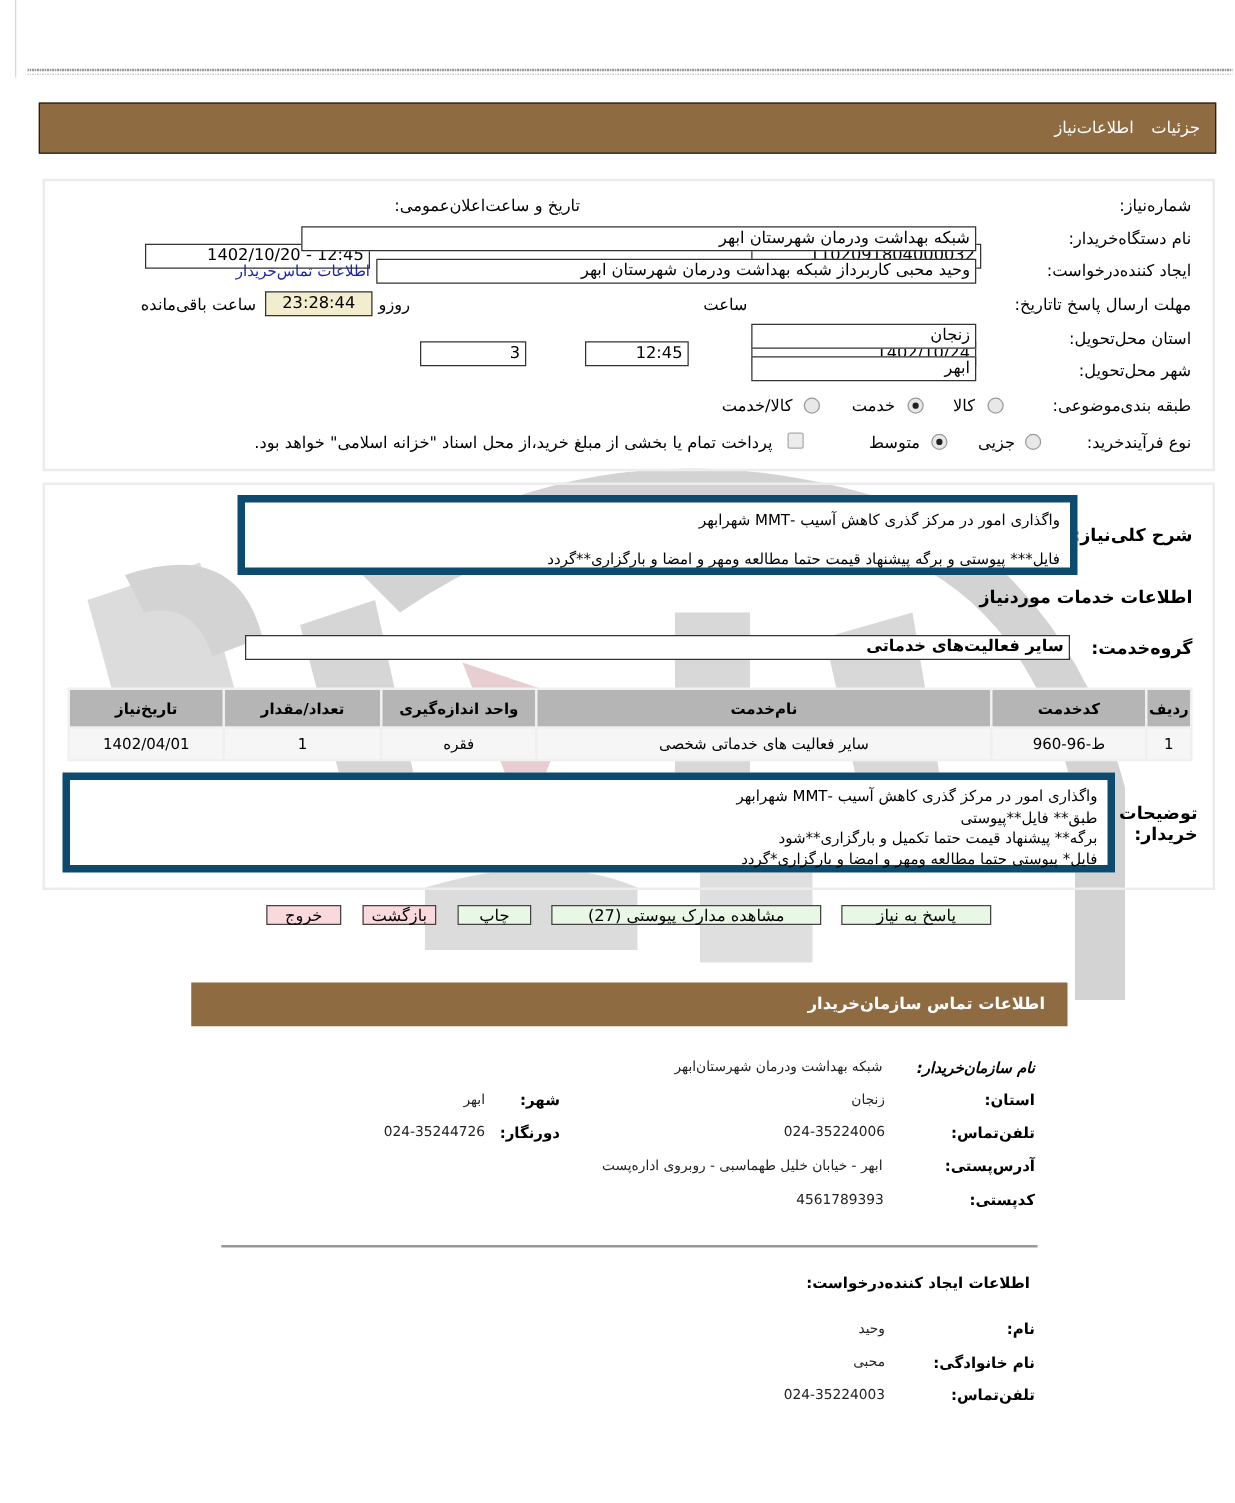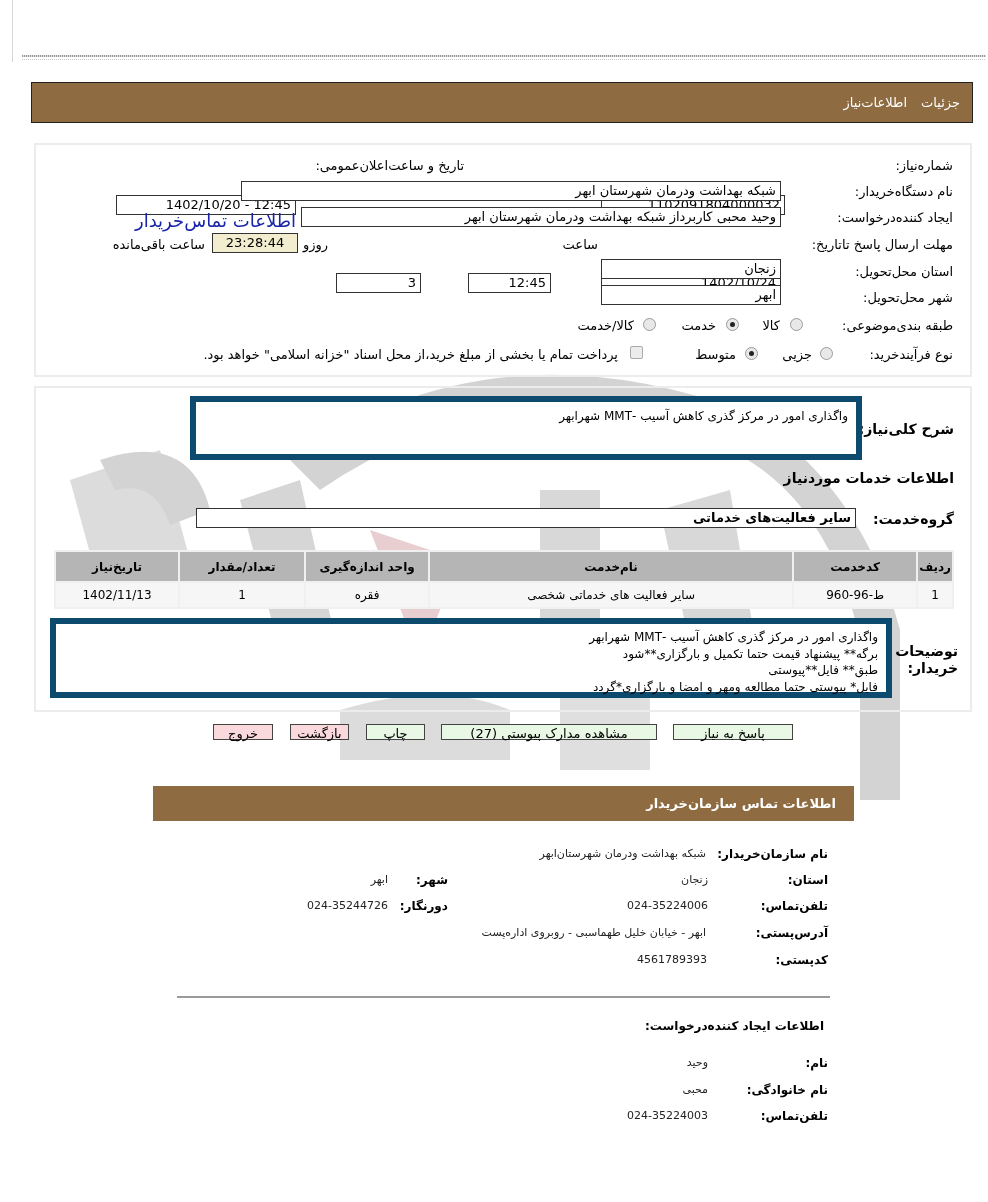--- a/index.html
+++ b/index.html
@@ -28,21 +28,21 @@
     .panel { border:2px solid #ececec; background:transparent; box-sizing:border-box; }
 
     .lbl { font-size:13px; white-space:nowrap; }
     .box {
       border:1px solid #333; background:#fff; box-sizing:border-box; font-size:13px;
       padding:0 4px; height:20px; line-height:18px; white-space:nowrap; overflow:hidden;
     }
     .box.ltr { direction:ltr; text-align:right;margin-top:40px; }
     .box.rtlbox { direction:rtl; text-align:right; }
     .timer { background:#f1edce; text-align:center !important; }
-    .link { color:#1a24a8; font-size:18px; white-space:nowrap; }
+    .link { color:#1a24a8; font-size:12px; white-space:nowrap; }
 
     .radio {
       width:13px; height:13px; border-radius:50%; border:1px solid #9a9a9a;
       background:#e8e8e8; box-sizing:border-box; display:inline-block;
     }
     .radio.on { background:#e8e8e8; }
     .radio.on::after { content:""; display:block; width:5px; height:5px; border-radius:50%;
       background:#222; margin:3px auto 0; }
     .check { width:13px; height:13px; border:1px solid #aaa; background:#ececec; border-radius:2px; box-sizing:border-box; }
 
@@ -133,20 +133,21 @@
 <span class="abs radio on" style="left:745px;top:347px;"></span>
 <span class="abs lbl rtl" style="right:252px;top:347px;">متوسط</span>
 <span class="abs check" style="left:630px;top:346px;"></span>
 <span class="abs lbl rtl" style="right:370px;top:347px;">پرداخت تمام یا بخشی از مبلغ خرید،از محل اسناد "خزانه اسلامی" خواهد بود.</span>
 
 <div class="abs panel" style="left:34px;top:386px;width:938px;height:326px;"></div>
 
 <div class="abs bold-lbl rtl" style="right:34px;top:421px;font-size:14px;">شرح کلی‌نیاز:</div>
 <div class="abs desc-box" style="left:190px;top:396px;width:672px;height:64px;padding-top:6px;">
   <div style="margin-bottom:14px;">واگذاری امور در مرکز گذری کاهش آسیب -MMT شهرابهر</div>
+  <div>فایل*** پیوستی و برگه پیشنهاد قیمت حتما مطالعه ومهر و امضا و بارگزاری**گردد</div>
 </div>
 
 <div class="abs bold-lbl rtl" style="right:34px;top:470px;font-size:14px;">اطلاعات خدمات موردنیاز</div>
 
 <div class="abs bold-lbl rtl" style="right:34px;top:511px;font-size:14px;">گروه‌خدمت:</div>
 <div class="abs box rtlbox" style="left:196px;top:508px;width:660px;font-weight:bold;">سایر فعالیت‌های خدماتی</div>
 
 <table class="abs items rtl" style="left:54px;top:550px;width:900px;">
   <thead>
     <tr>
@@ -158,44 +159,44 @@
       <th style="width:120px;">تاریخ‌نیاز</th>
     </tr>
   </thead>
   <tbody>
     <tr>
       <td>1</td>
       <td>ط-96-960</td>
       <td>سایر فعالیت های خدماتی شخصی</td>
       <td>فقره</td>
       <td>1</td>
-      <td>1402/11/13</td>
+      <td>1402/04/01</td>
     </tr>
   </tbody>
 </table>
 
 <div class="abs bold-lbl rtl" style="right:30px;top:643px;width:62px;white-space:normal;font-size:14px;line-height:17px;text-align:right;">توضیحات خریدار:</div>
 <div class="abs desc-box" style="left:50px;top:618px;width:842px;height:80px;padding-top:5px;line-height:16.5px;">
   <div>واگذاری امور در مرکز گذری کاهش آسیب -MMT شهرابهر</div>
+  <div>طبق** فایل**پیوستی</div>
   <div>برگه** پیشنهاد قیمت حتما تکمیل و بارگزاری**شود</div>
-  <div>طبق** فایل**پیوستی</div>
   <div>فایل* پیوستی حتما مطالعه ومهر و امضا و بارگزاری*گردد</div>
 </div>
 
 <div class="abs btn green rtl" style="left:673px;top:724px;width:120px;">پاسخ به نیاز</div>
 <div class="abs btn green rtl" style="left:441px;top:724px;width:216px;">مشاهده مدارک پیوستی (27)</div>
 <div class="abs btn green rtl" style="left:366px;top:724px;width:59px;">چاپ</div>
 <div class="abs btn red rtl" style="left:290px;top:724px;width:59px;">بازگشت</div>
 <div class="abs btn red rtl" style="left:213px;top:724px;width:60px;">خروج</div>
 
 <div class="abs sec2-bar rtl">
   <span>اطلاعات تماس سازمان‌خریدار</span>
 </div>
 
-<div class="abs c-lbl rtl" style="right:160px;top:847px;">نام سازمان‌خریدار:</div>
+<div class="abs c-lbl rtl" style="right:160px;top:847px;font-style:italic;">نام سازمان‌خریدار:</div>
 <div class="abs c-val rtl" style="right:282px;top:847px;">شبکه بهداشت ودرمان شهرستان‌ابهر</div>
 
 <div class="abs c-lbl rtl" style="right:160px;top:873px;">استان:</div>
 <div class="abs c-val rtl" style="right:280px;top:873px;">زنجان</div>
 <div class="abs c-lbl rtl" style="right:540px;top:873px;">شهر:</div>
 <div class="abs c-val rtl" style="right:600px;top:873px;">ابهر</div>
 
 <div class="abs c-lbl rtl" style="right:160px;top:899px;">تلفن‌تماس:</div>
 <div class="abs c-val" style="left:627px;top:899px;">024-35224006</div>
 <div class="abs c-lbl rtl" style="right:540px;top:899px;">دورنگار:</div>

